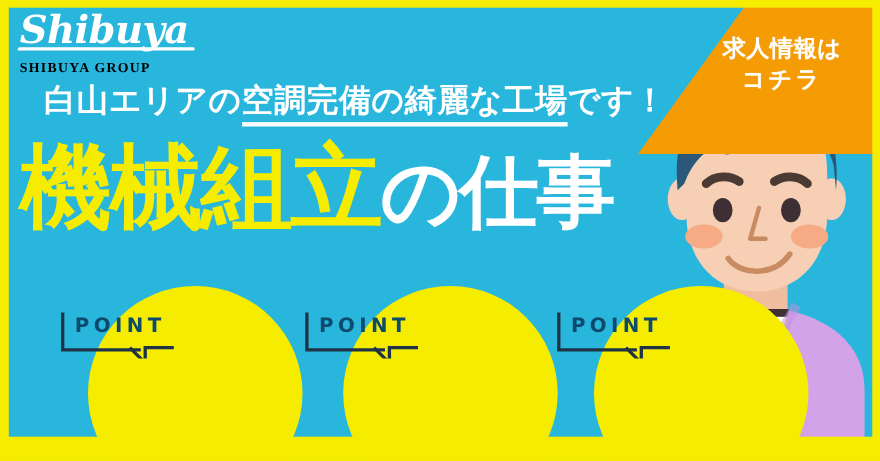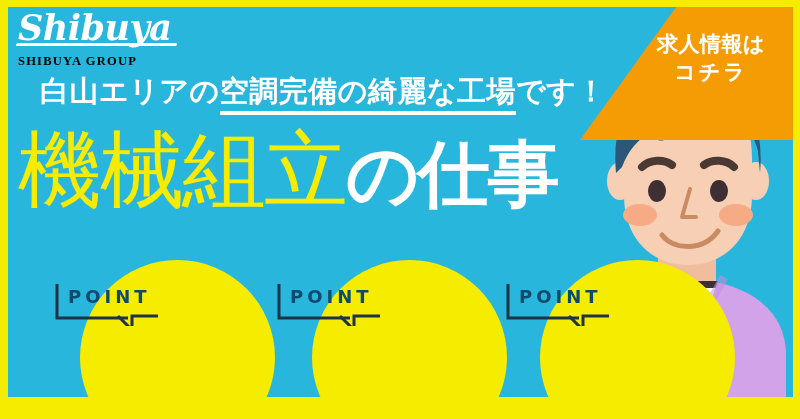--- a/index.html
+++ b/index.html
@@ -124,21 +124,21 @@
     position: absolute;
     left: 18px;
     top: 128px;
     white-space: nowrap;
     z-index: 25;
     line-height: 1;
   }
   .headline-hl {
     color: #f5ec00;
     font-size: 84px;
-    font-weight: 400;
+    font-weight: 700;
     letter-spacing: -2px;
   }
   .headline-rest {
     color: #ffffff;
     font-size: 72px;
     font-weight: 900;
     letter-spacing: -2px;
   }
 
   

